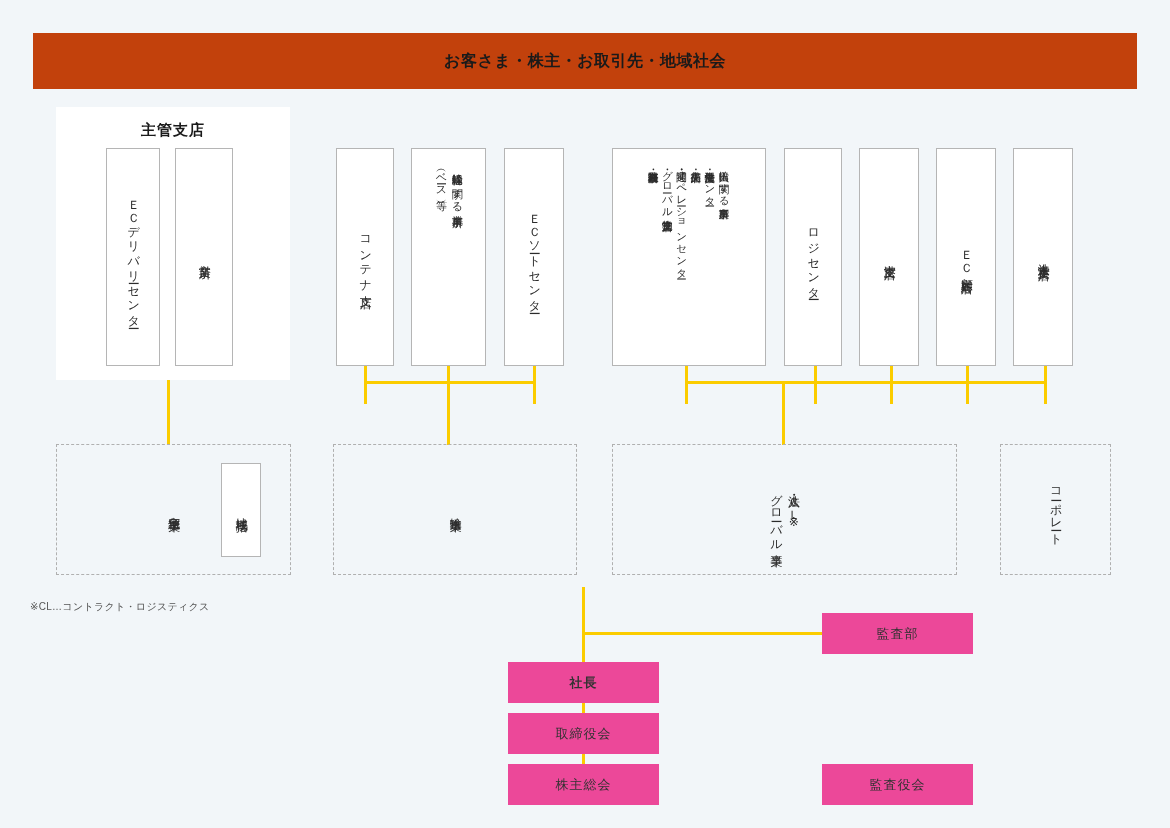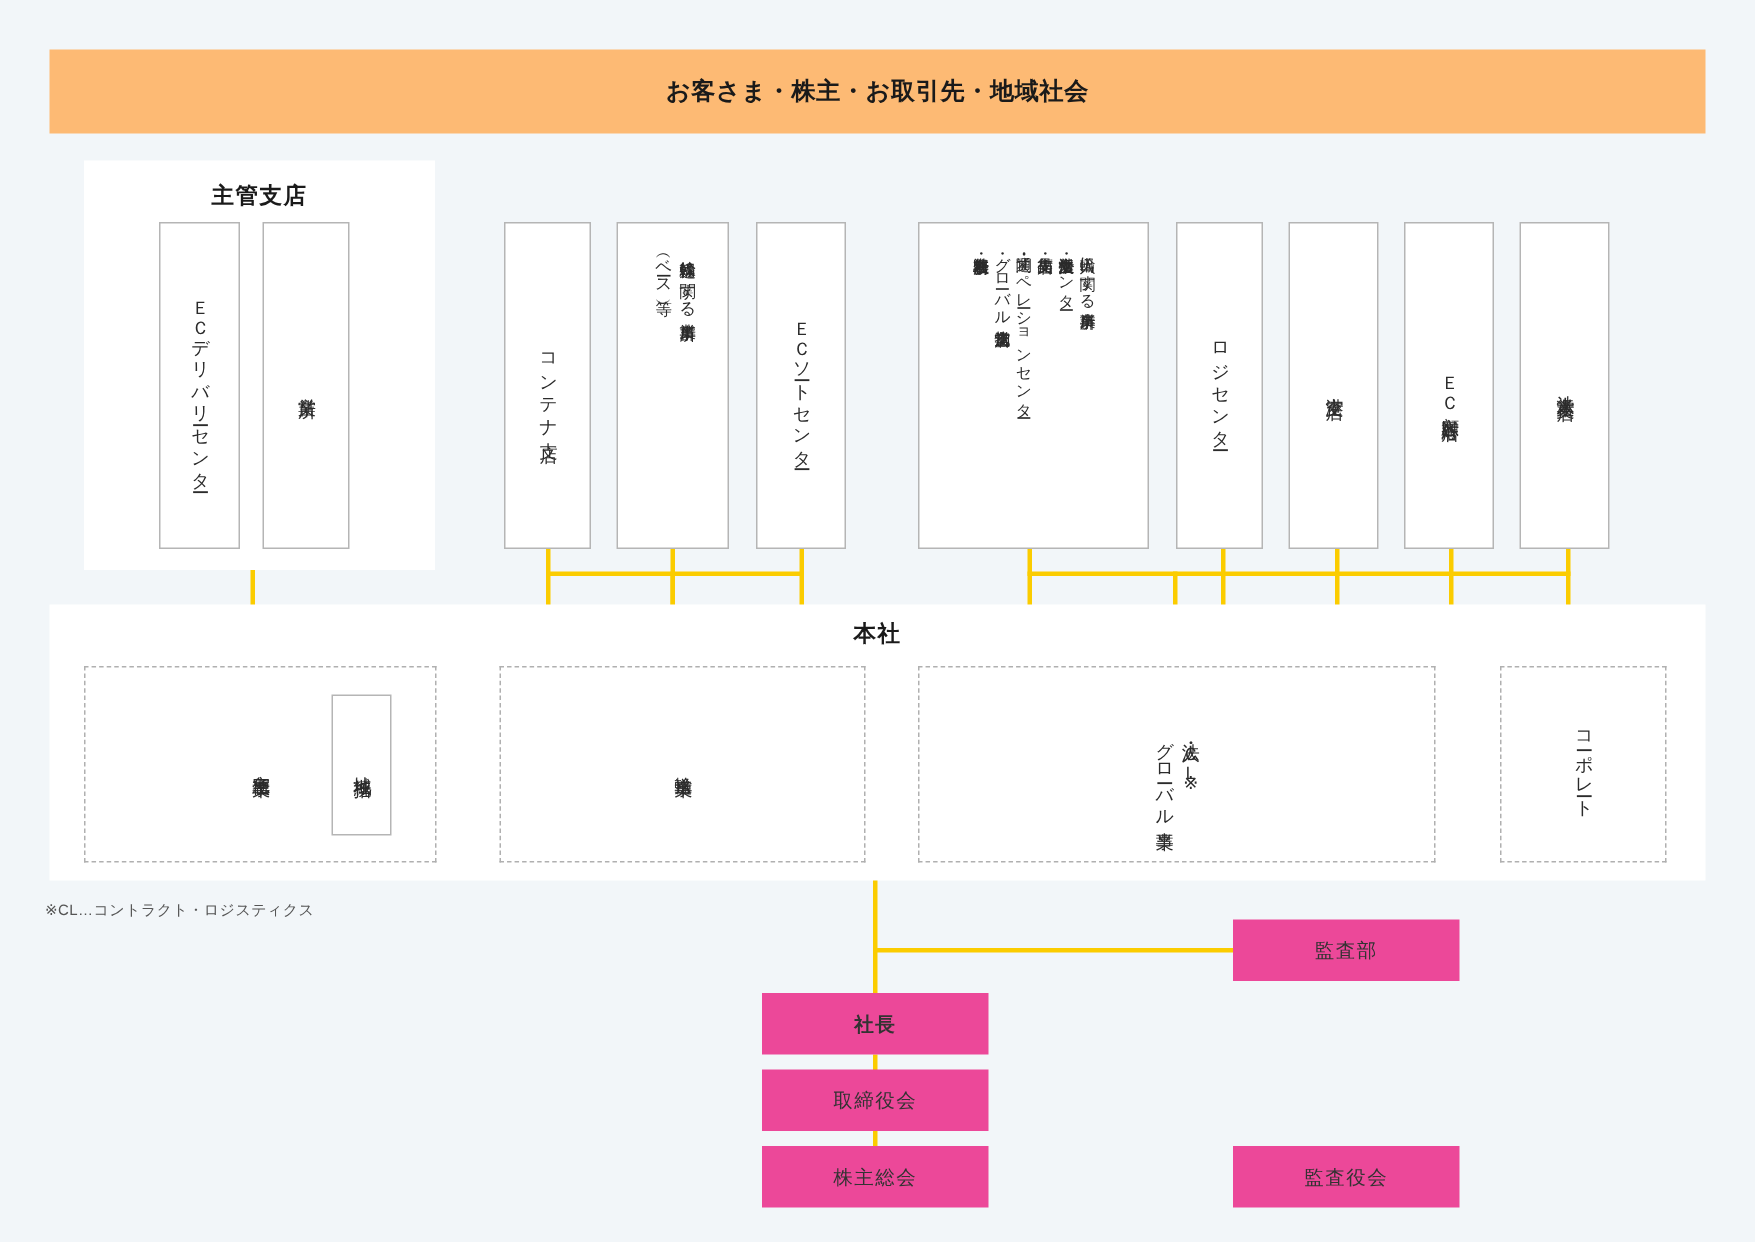--- a/index.html
+++ b/index.html
@@ -16,21 +16,21 @@
   }
 
   .stage { position: relative; width: 1170px; height: 828px; }
 
   
   .abs { position: absolute; }
 
   
   .banner {
     left: 33px; top: 33px; width: 1104px; height: 56px;
-    background: #fdba74;
+    background: #c2410c;
     display: flex; align-items: center; justify-content: center;
     font-size: 16px; font-weight: bold; color: #1a1a1a;
     letter-spacing: 0.5px;
   }
 
   
   .card { background: #ffffff; }
 
   .card-shiten { left: 56px; top: 107px; width: 234px; height: 273px; }
   .card-honsha { left: 33px; top: 403px; width: 1104px; height: 184px; }
@@ -167,23 +167,20 @@
   </div>
 
   <div class="abs ln lv" style="left:685px; top:366px; height:38px;"></div>
   <div class="abs ln lv" style="left:814px; top:366px; height:38px;"></div>
   <div class="abs ln lv" style="left:890px; top:366px; height:38px;"></div>
   <div class="abs ln lv" style="left:966px; top:366px; height:38px;"></div>
   <div class="abs ln lv" style="left:1044px; top:366px; height:38px;"></div>
   <div class="abs ln lh" style="left:685px; top:381px; width:362px;"></div>
   <div class="abs ln lv" style="left:782px; top:381px; height:64px;"></div>
 
-  <div class="abs card card-honsha">
-    <div class="card-title honsha-title">本社</div>
-  </div>
 
   <div class="dbox" style="left:56px; top:444px; width:235px; height:131px;">
     <span class="vtext">宅急便事業</span>
     <div class="vbox" style="position:absolute; left:164px; top:18px; width:40px; height:94px;">
       <span class="vtext">地域統括</span>
     </div>
   </div>
 
   <div class="dbox" style="left:333px; top:444px; width:244px; height:131px;">
     <span class="vtext">輸送事業</span>

